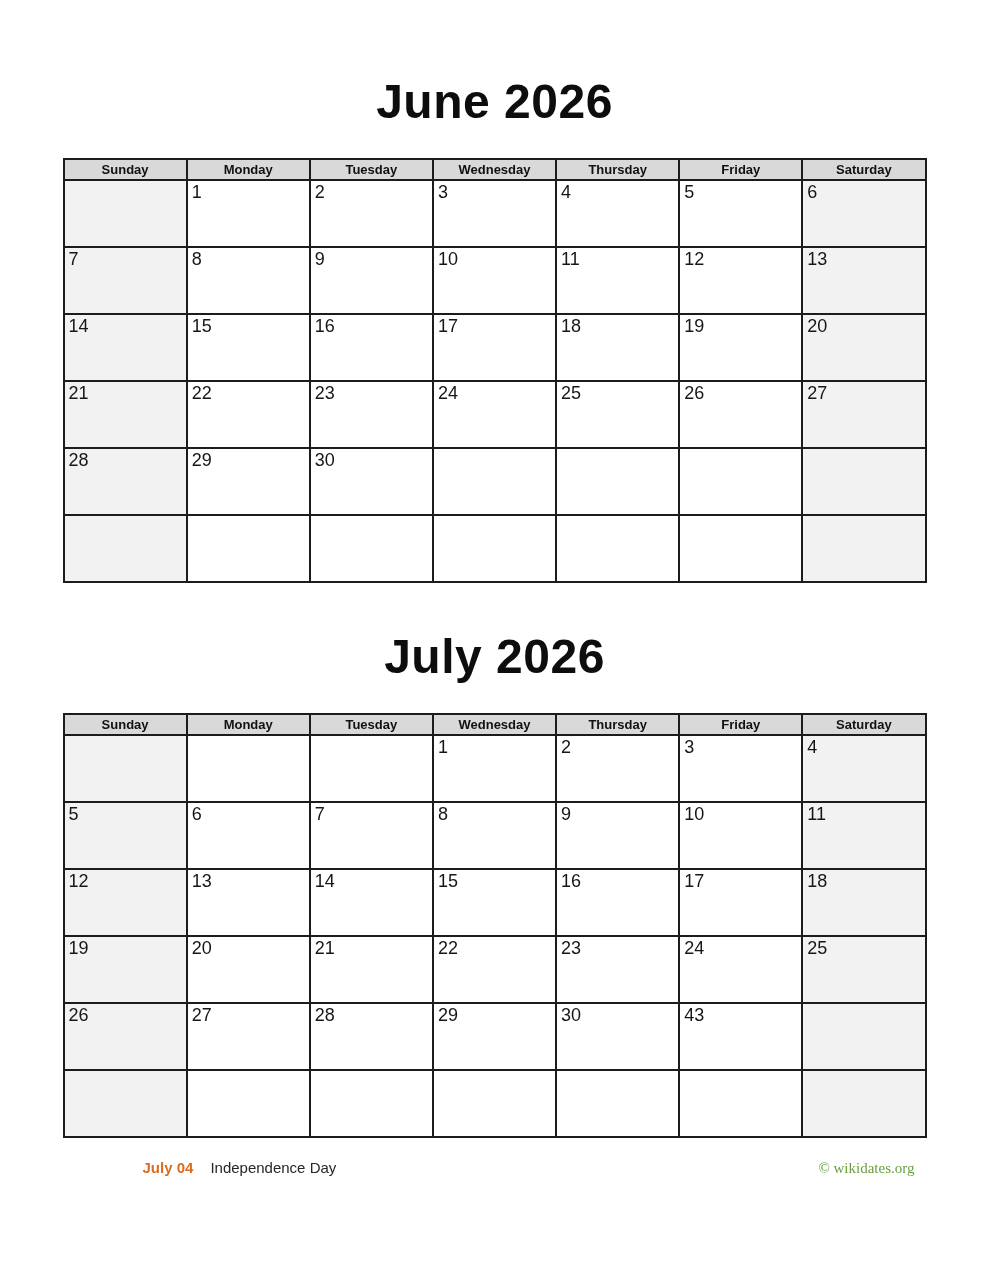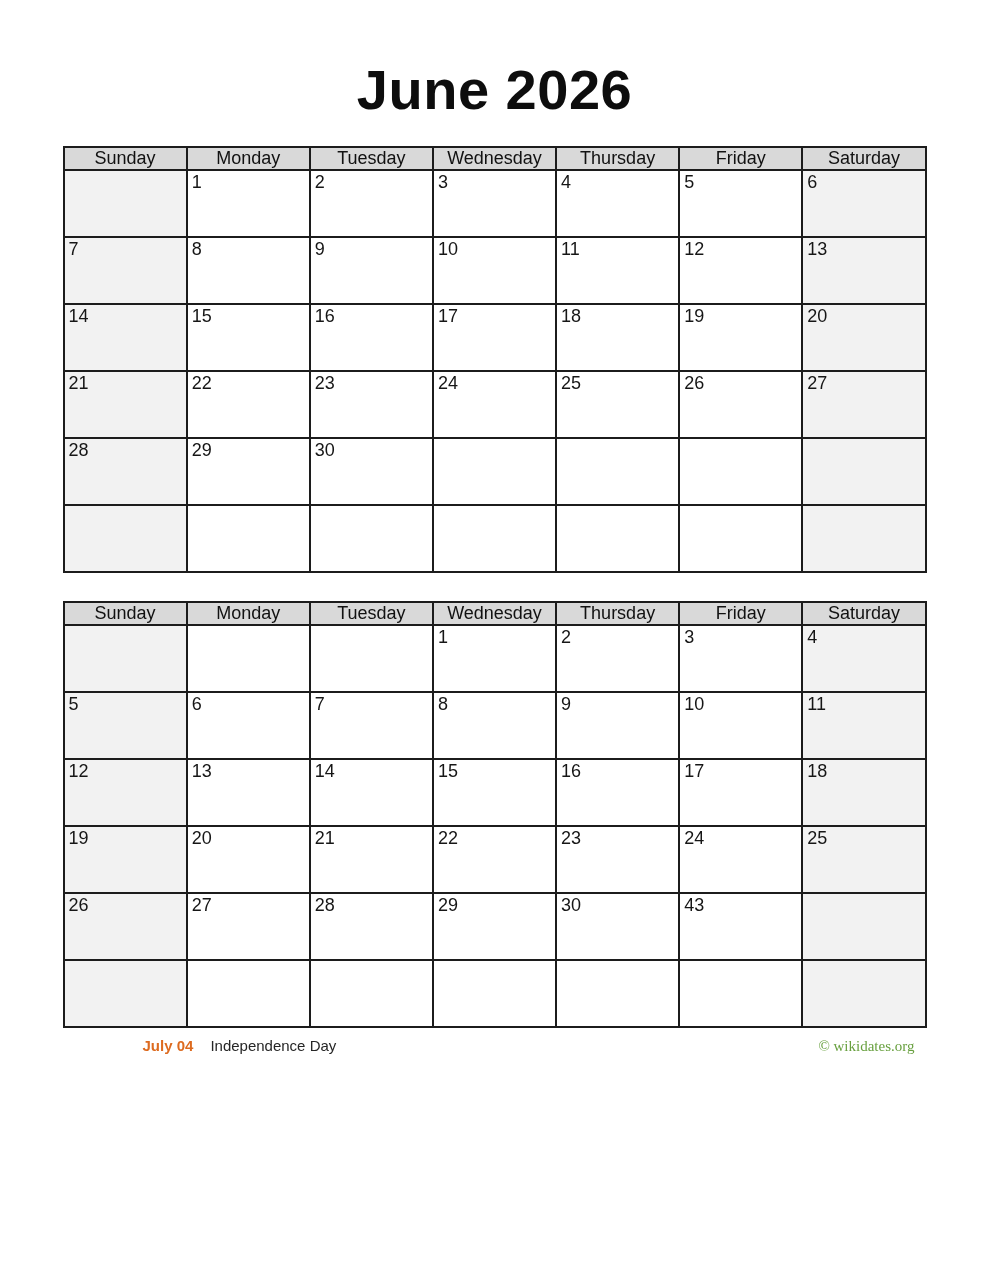--- a/index.html
+++ b/index.html
@@ -14,44 +14,44 @@
   body{font-family:"Liberation Sans", sans-serif; color:#161616;}
   .page{
     width:989px;
     height:1280px;
     background:#ffffff;
     margin:0 auto;
     position:relative;
     overflow:hidden;
   }
   .month-title{
-    margin:4px;
+    margin:16px;
     text-align:center;
-    font-size:56px;
+    font-size:48px;
     font-weight:600;
     letter-spacing:0.5px;
     color:#0d0d0d;
     line-height:56px;
   }
   .title-june{padding-top:58px;}
   .title-july{margin-top:46px;}
   table.calendar{
     border-collapse:collapse;
     table-layout:fixed;
     width:864px;
     margin:28px auto 0;
   }
   table.calendar th,
   table.calendar td{
     border:2px solid var(--border-color);
   }
   table.calendar th{
     background:var(--header-gray);
-    font-size:18px;
-    font-weight:400;
+    font-size:13px;
+    font-weight:700;
     color:#111111;
     height:21px;
     padding:0;
     text-align:center;
   }
   table.calendar td{
     height:67px;
     vertical-align:top;
     text-align:left;
     font-size:18px;
@@ -59,21 +59,21 @@
     padding:1px 0 0 4px;
     background:#ffffff;
   }
   table.calendar td:first-child,
   table.calendar td:last-child{
     background:var(--weekend-gray);
   }
   .table-july{margin-top:21px;}
   .footer{
     width:864px;
-    margin:9px auto 0;
+    margin:21px auto 0;
     display:flex;
     justify-content:space-between;
     align-items:baseline;
     padding:0 12px 0 80px;
     font-size:15px;
     text-align:center;
   }
   .holiday{white-space:nowrap;}
   .holiday-date{
     color:var(--accent-orange);
@@ -153,20 +153,21 @@
           <td></td>
           <td></td>
           <td></td>
           <td></td>
           <td></td>
           <td></td>
         </tr>
       </tbody>
   </table>
 
+  <h1 class="month-title title-july">July 2026</h1>
 
   <table class="calendar table-july">
     <thead>
         <tr>
           <th>Sunday</th>
           <th>Monday</th>
           <th>Tuesday</th>
           <th>Wednesday</th>
           <th>Thursday</th>
           <th>Friday</th>

